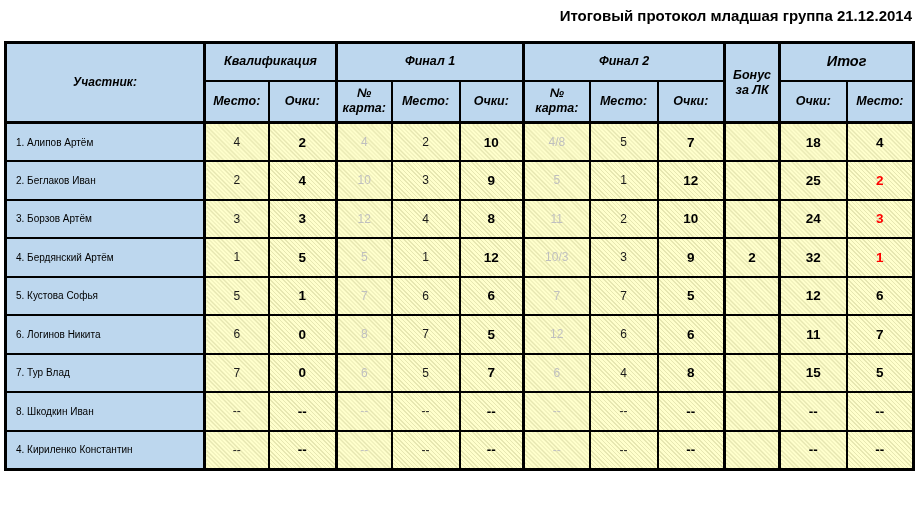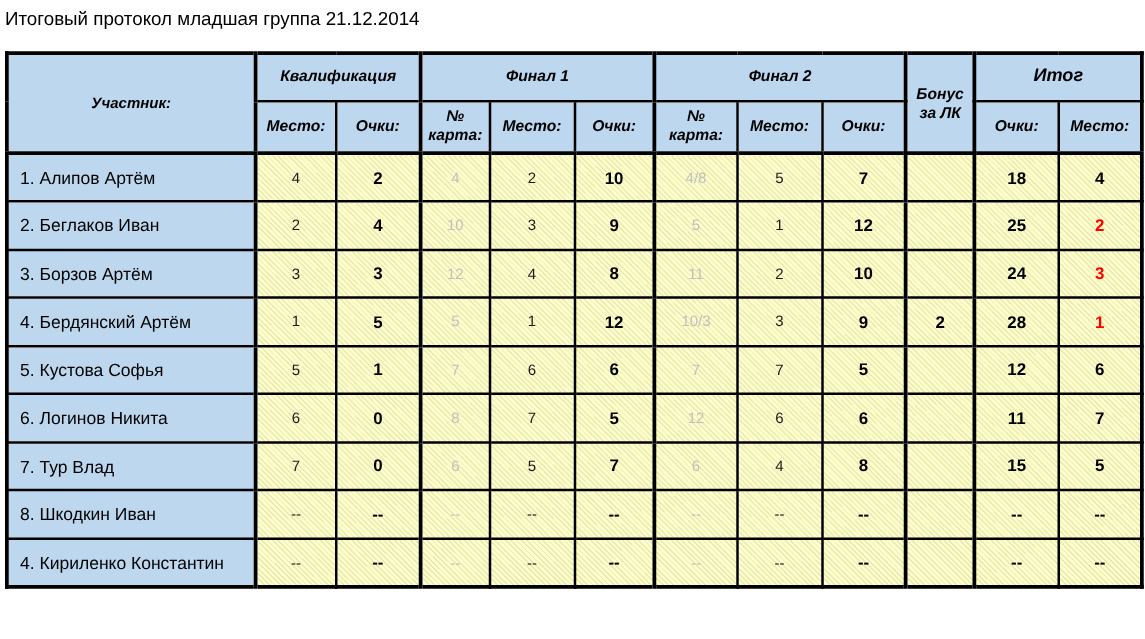--- a/index.html
+++ b/index.html
@@ -4,21 +4,21 @@
 <style>
   html, body { margin: 0; padding: 0; background: #ffffff; }
   body {
     width: 916px; height: 511px;
     font-family: "Liberation Sans", sans-serif;
     color: #000;
     overflow: hidden;
   }
   .page { padding: 7px 4px 0 4px; }
 
-  .title { text-align: left; font-weight: normal; font-size: 15px; line-height: 18px; }
+  .title { text-align: right; font-weight: bold; font-size: 15px; line-height: 18px; }
   .title-main { margin-top: 0; }
   .title-stage { margin-top: 18px; }
 
   table.protocol {
     margin-top: 16px;
     border-collapse: collapse;
     table-layout: fixed;
     width: 908px;
     border: 3px solid #000;
   }
@@ -44,21 +44,21 @@
   thead tr.sub-row th, thead th[rowspan] { border-bottom-width: 3px; }
   th.participant-h { font-size: 12px; text-align: center; }
   th.itog-h { font-size: 14.5px; }
   th.bonus-h { font-size: 12.5px; }
 
   tbody tr { height: 38.5px; }
   td.name-cell {
     background: #BDD7EE;
     text-align: left;
     padding-left: 9px;
-    font-size: 14px;
+    font-size: 10px;
   }
   td.y {
     background-color: #FFFFCC;
     background-image: repeating-linear-gradient(45deg, rgba(168,168,108,0.28) 0 1px, transparent 1px 3px);
   }
   td.place { font-size: 12px; color: #1a1a1a; }
   td.pts   { font-size: 13.5px; font-weight: bold; color: #000; }
   td.kart  { font-size: 12px; color: #BFBFBF; }
   td.red   { color: #FF0000; }
 </style>
@@ -152,21 +152,21 @@
           <td class="name-cell">4. Бердянский Артём</td>
           <td class="y place thick-l">1</td>
           <td class="y pts">5</td>
           <td class="y kart thick-l">5</td>
           <td class="y place">1</td>
           <td class="y pts">12</td>
           <td class="y kart thick-l">10/3</td>
           <td class="y place">3</td>
           <td class="y pts">9</td>
           <td class="y pts thick-l thick-r">2</td>
-          <td class="y pts">28</td>
+          <td class="y pts">32</td>
           <td class="y pts red">1</td>
         </tr>
         <tr>
           <td class="name-cell">5. Кустова Софья</td>
           <td class="y place thick-l">5</td>
           <td class="y pts">1</td>
           <td class="y kart thick-l">7</td>
           <td class="y place">6</td>
           <td class="y pts">6</td>
           <td class="y kart thick-l">7</td>

